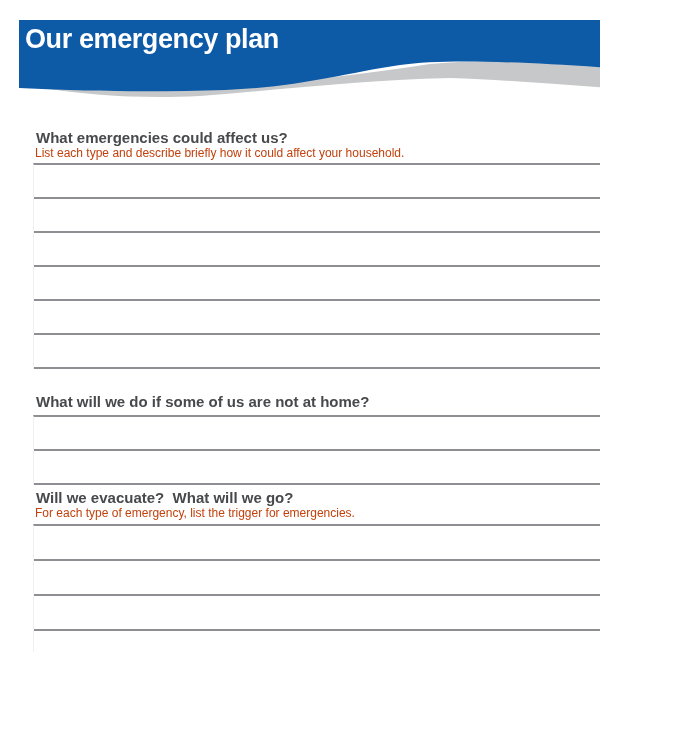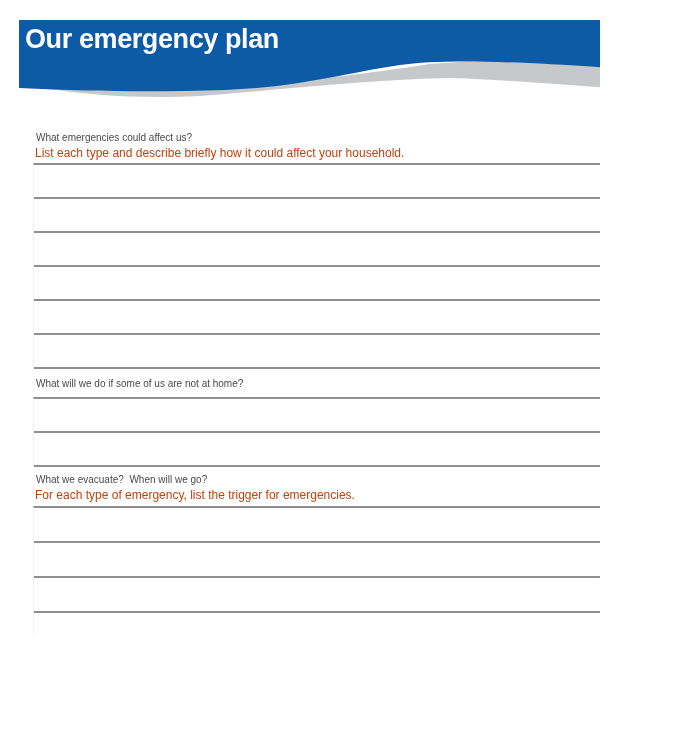--- a/index.html
+++ b/index.html
@@ -26,28 +26,28 @@
     letter-spacing: -0.4px;
     white-space: nowrap;
   }
 
   
   .content { margin-left: 33px; width: 627px; box-sizing: border-box; }
 
   section { display: block; }
   .s1 { margin-top: 19px; }
   .s2 { margin-top: 12px; }
-  .s3 { margin-top: 6px; }
+  .s3 { margin-top: 24px; }
   .s4 { margin-top: 4px; }
 
   .q {
     margin: 0 0 0 3px;
-    font-size: 10px;
+    font-size: 15px;
     line-height: 17px;
-    font-weight: normal;
+    font-weight: bold;
     color: #48494b;
     white-space: pre-wrap;
   }
   .hint {
     margin: 0 0 0 2px;
     font-size: 12px;
     line-height: 15px;
     color: #c2410c;
     white-space: pre-wrap;
   }
@@ -109,21 +109,21 @@
 
     <section class="s3">
       <h2 class="q">What will we do if some of us are not at home?</h2>
       <div class="rules">
           <div class="rule-row"></div>
           <div class="rule-row"></div>
         </div>
     </section>
 
     <section class="s4">
-      <h2 class="q">What we evacuate?  When will we go?</h2>
+      <h2 class="q">Will we evacuate?  What will we go?</h2>
       <p class="hint">For each type of emergency, list the trigger for emergencies.</p>
       <div class="rules">
           <div class="rule-row"></div>
           <div class="rule-row"></div>
           <div class="rule-row"></div>
         </div>
       <div class="tail"></div>
     </section>
 
   </main>

